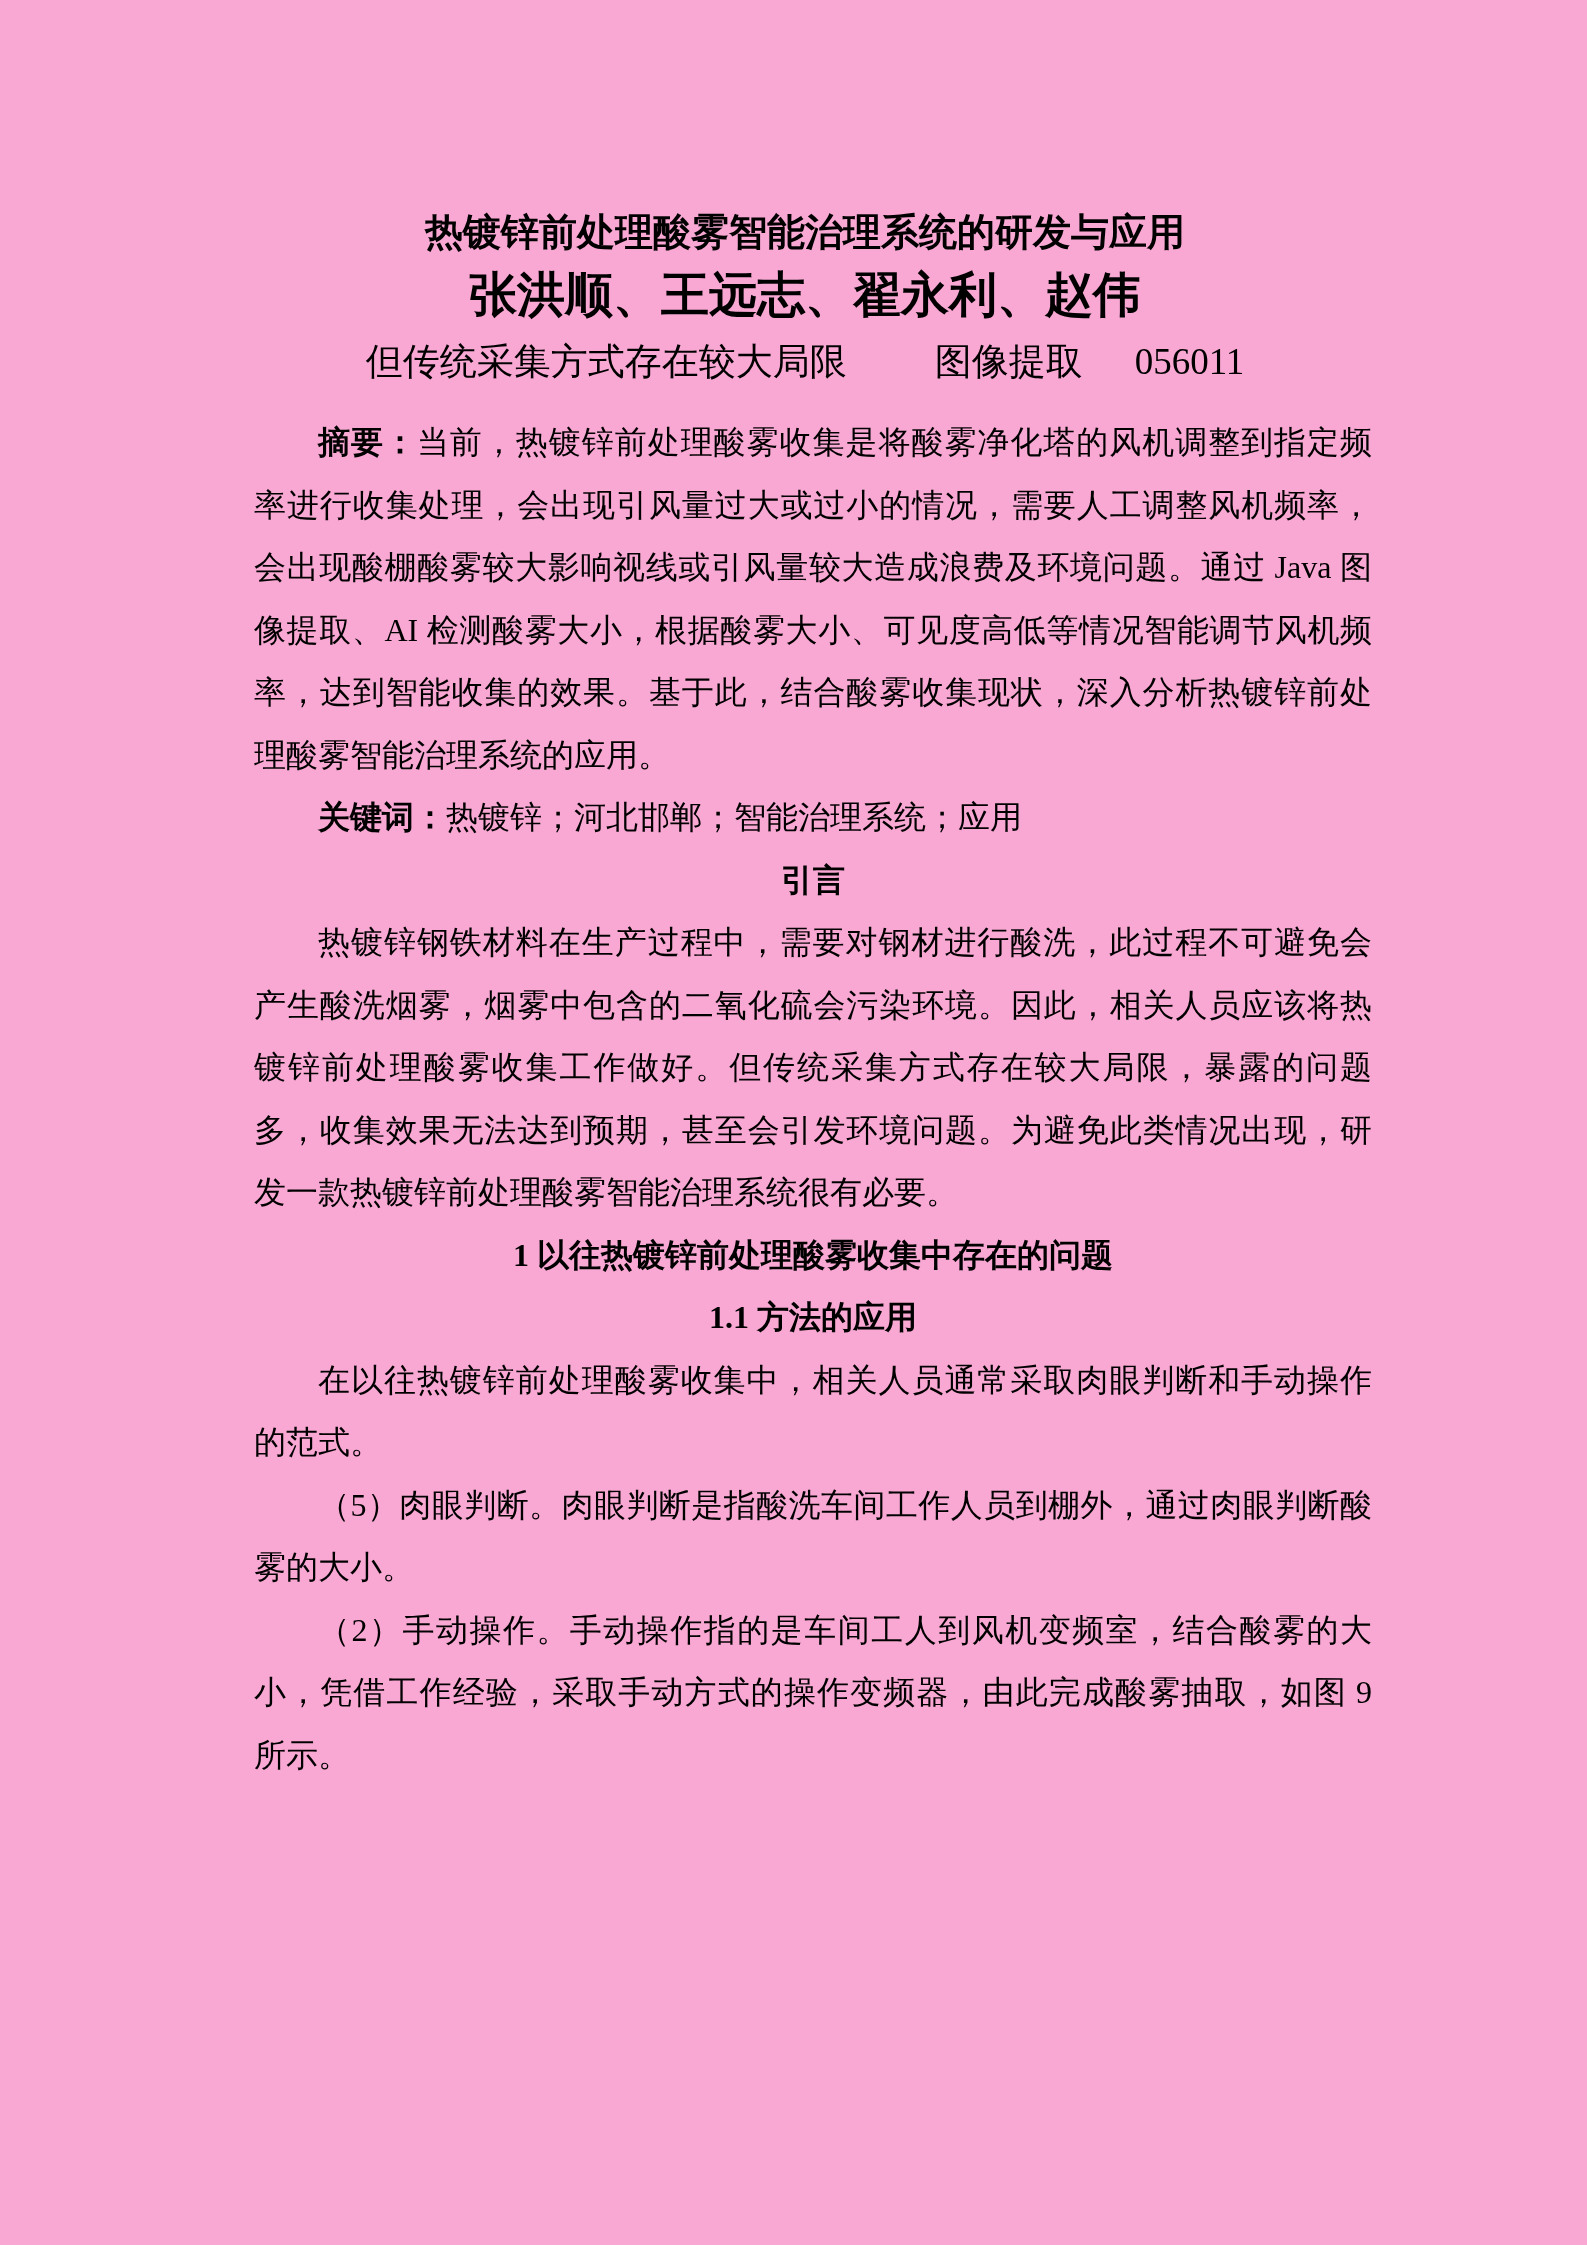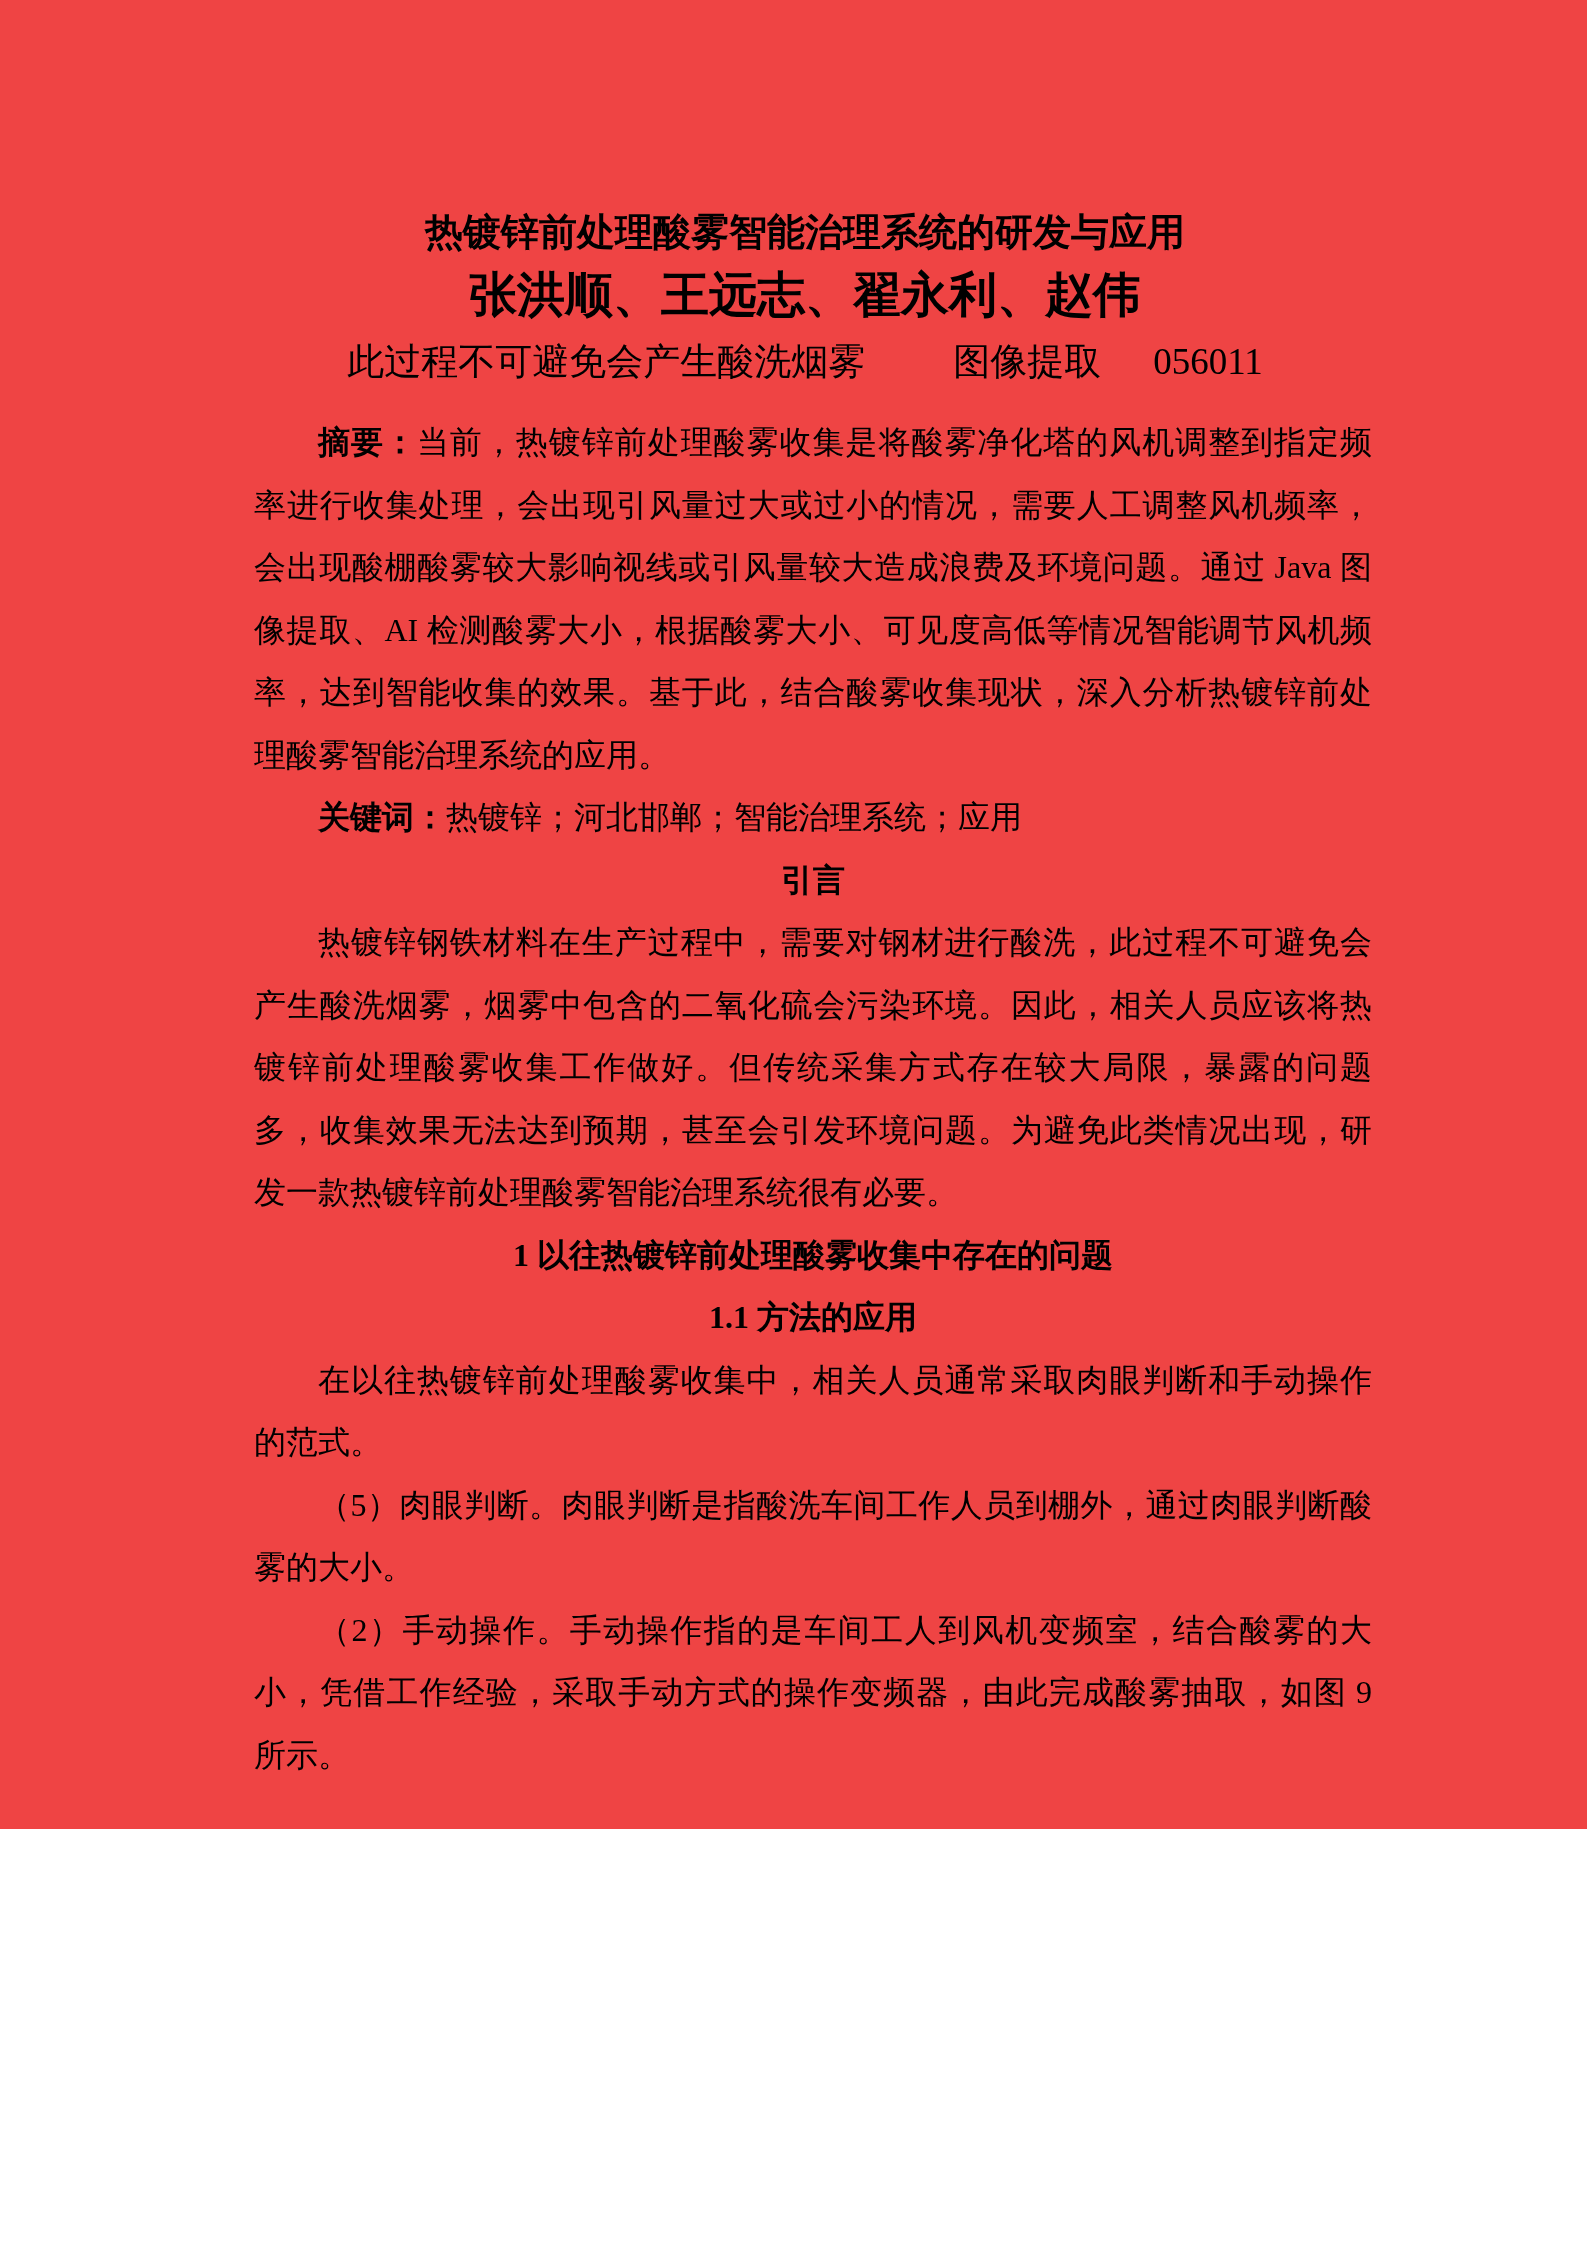--- a/index.html
+++ b/index.html
@@ -3,22 +3,22 @@
 <meta charset="utf-8">
 <style>
   html, body {
     margin: 0;
     padding: 0;
     background: #ffffff;
   }
   .page {
     position: relative;
     width: 1587px;
-    height: 1829px;
-    background: #ef4444;
+    height: 2245px;
+    background: #f9a8d4;
     color: #000000;
     box-sizing: border-box;
     padding: 212px 215px 0 238px;
     font-family: "Liberation Serif", "DejaVu Serif", serif;
     overflow: hidden;
   }
   .paper-title {
     margin: 0;
     font-size: 38px;
     line-height: 40px;
@@ -66,21 +66,21 @@
 </head>
 <body>
 
 <div class="page">
 
   <h1 class="paper-title">热镀锌前处理酸雾智能治理系统的研发与应用</h1>
 
   <div class="authors">张洪顺、王远志、翟永利、赵伟</div>
 
   <div class="affiliation">
-    <span class="aff-company">此过程不可避免会产生酸洗烟雾</span><span class="aff-city">图像提取</span><span class="aff-zip">056011</span>
+    <span class="aff-company">但传统采集方式存在较大局限</span><span class="aff-city">图像提取</span><span class="aff-zip">056011</span>
   </div>
 
   <div class="content">
 
     <p class="para indent"><span class="lbl">摘要：</span><span>当前，热镀锌前处理酸雾收集是将酸雾净化塔的风机调整到指定频率进行收集处理，会出现引风量过大或过小的情况，需要人工调整风机频率，会出现酸棚酸雾较大影响视线或引风量较大造成浪费及环境问题。通过 Java 图像提取、AI 检测酸雾大小，根据酸雾大小、可见度高低等情况智能调节风机频率，达到智能收集的效果。基于此，结合酸雾收集现状，深入分析热镀锌前处理酸雾智能治理系统的应用。</span></p>
 
     <p class="para indent"><span class="lbl">关键词：</span><span>热镀锌；河北邯郸；智能治理系统；应用</span></p>
 
     <p class="heading">引言</p>
 

